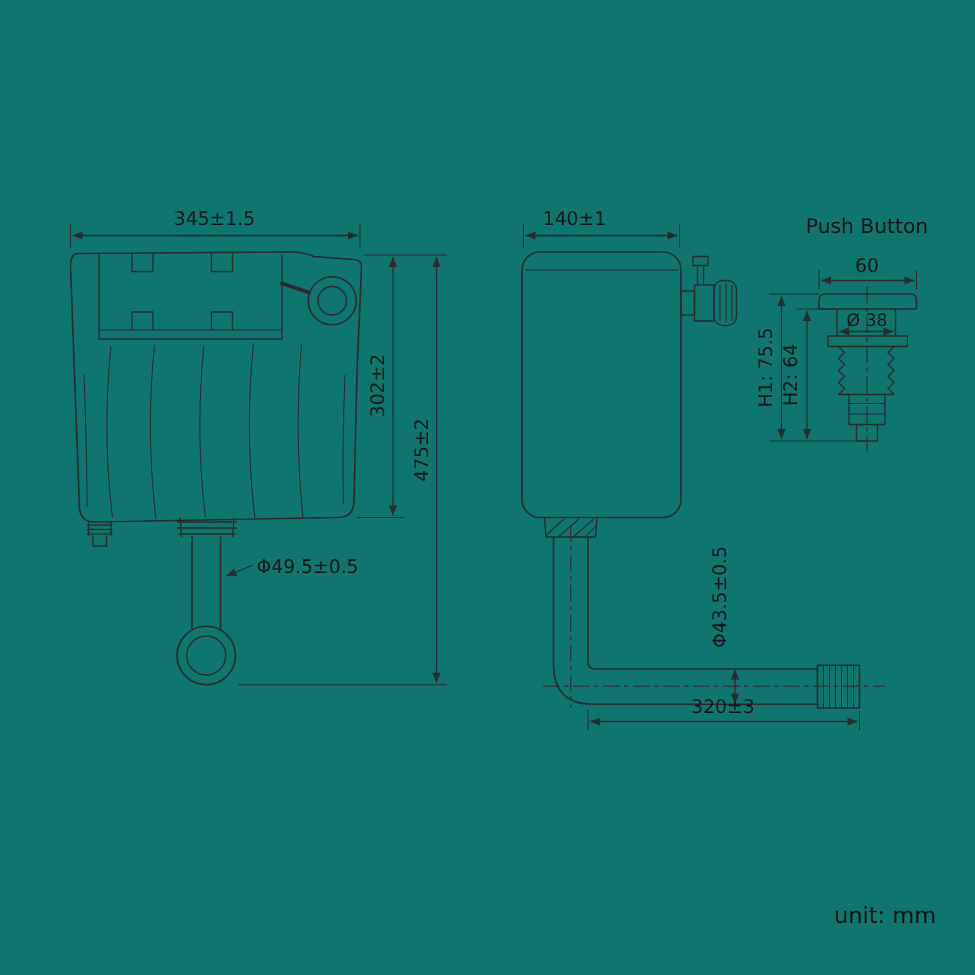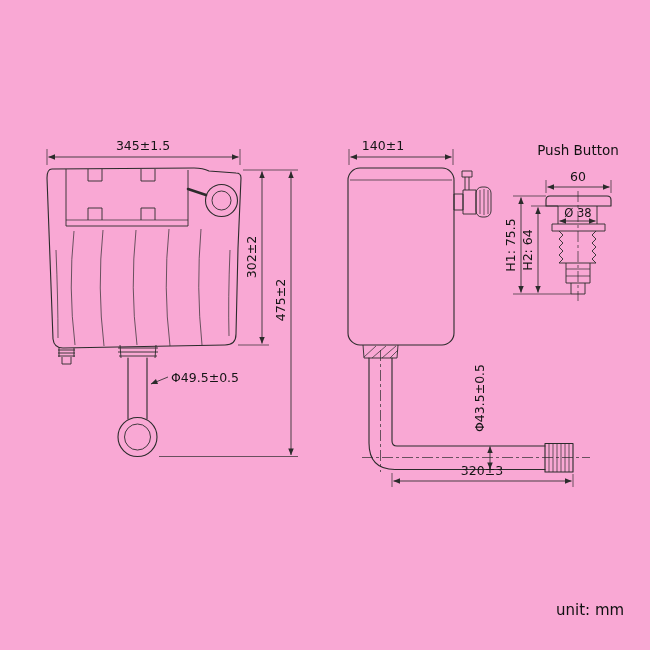--- a/index.html
+++ b/index.html
@@ -1,16 +1,16 @@
 <!DOCTYPE html>
 <html><head>
 <meta charset="utf-8">
 <style>
   html,body{margin:0;padding:0;background:#ffffff;}
-  .canvas{position:relative;width:650px;height:650px;background:#f9a8d4;overflow:hidden;
+  .canvas{position:relative;width:650px;height:650px;background:#0f766e;overflow:hidden;
           font-family:"DejaVu Sans","Liberation Sans",sans-serif;}
   svg{display:block;}
   .ln{stroke:#2b2b2b;stroke-width:1.1;fill:none;stroke-linejoin:round;stroke-linecap:round;}
   .med{stroke:#2b2b2b;stroke-width:0.9;fill:none;stroke-linejoin:round;}
   .thin{stroke:#2b2b2b;stroke-width:0.7;fill:none;}
   .dim{stroke:#2b2b2b;stroke-width:0.85;fill:none;}
   .cl{stroke:#2b2b2b;stroke-width:0.7;fill:none;stroke-dasharray:11 3 3 3;}
   text{font-family:"DejaVu Sans","Liberation Sans",sans-serif;fill:#151515;}
   .t{font-size:12.5px;}
   .t-sm{font-size:11.5px;}

